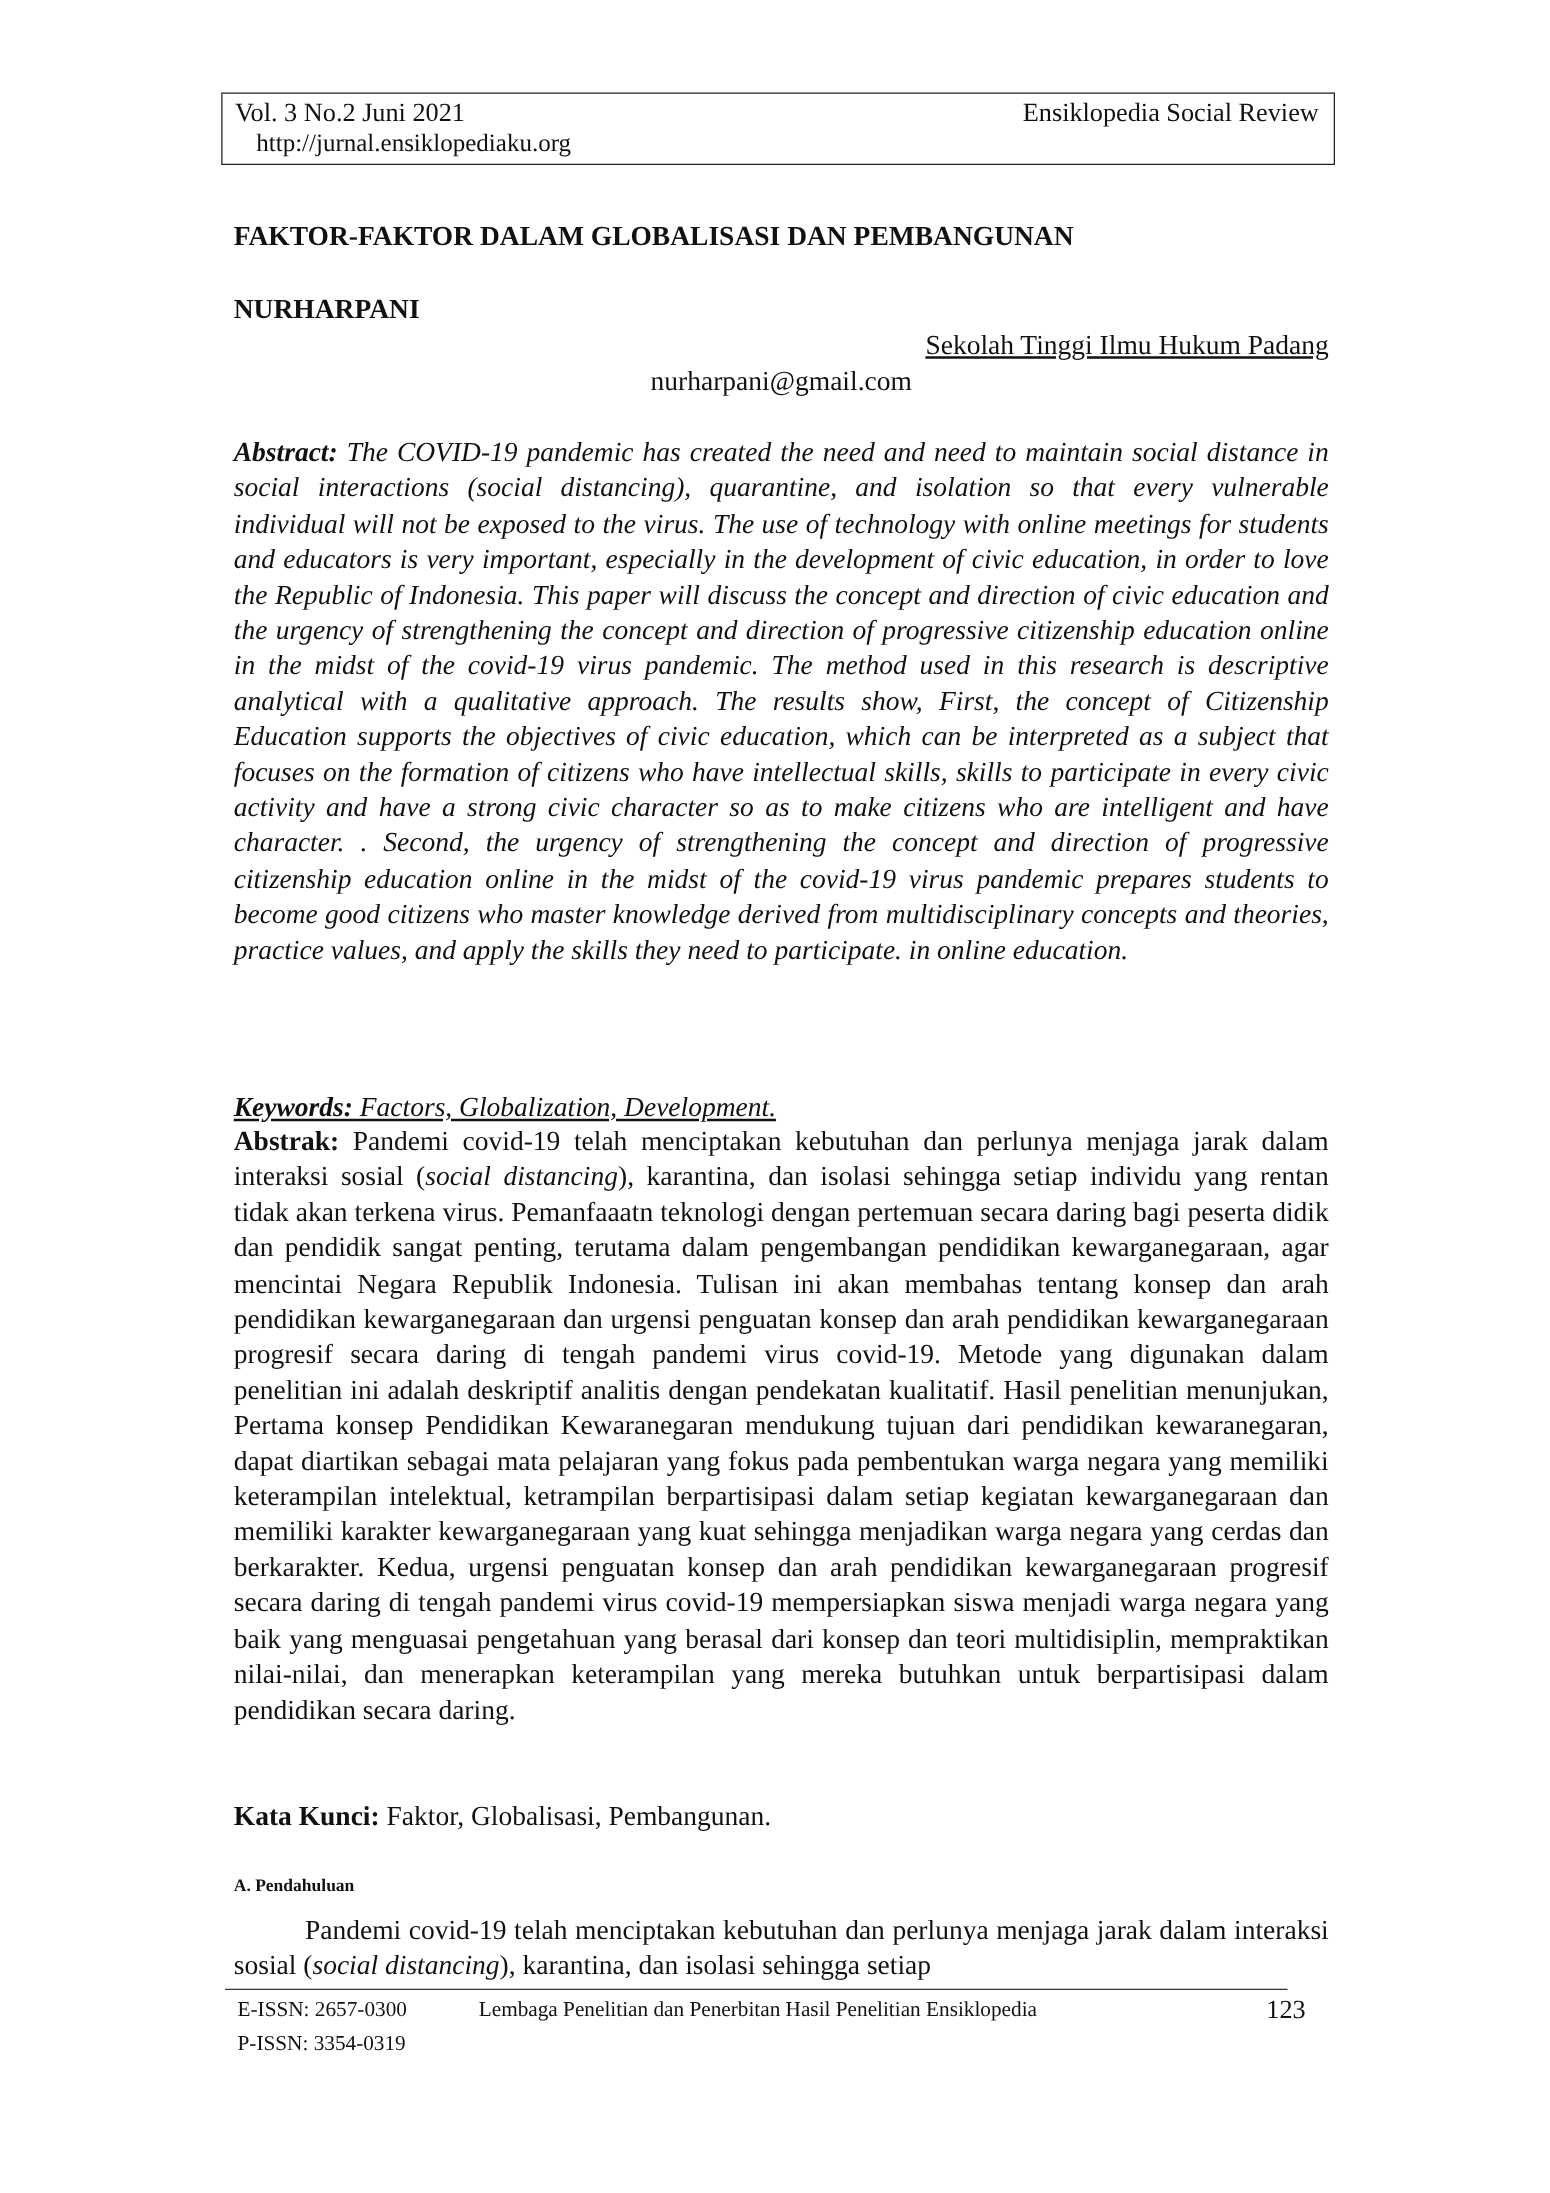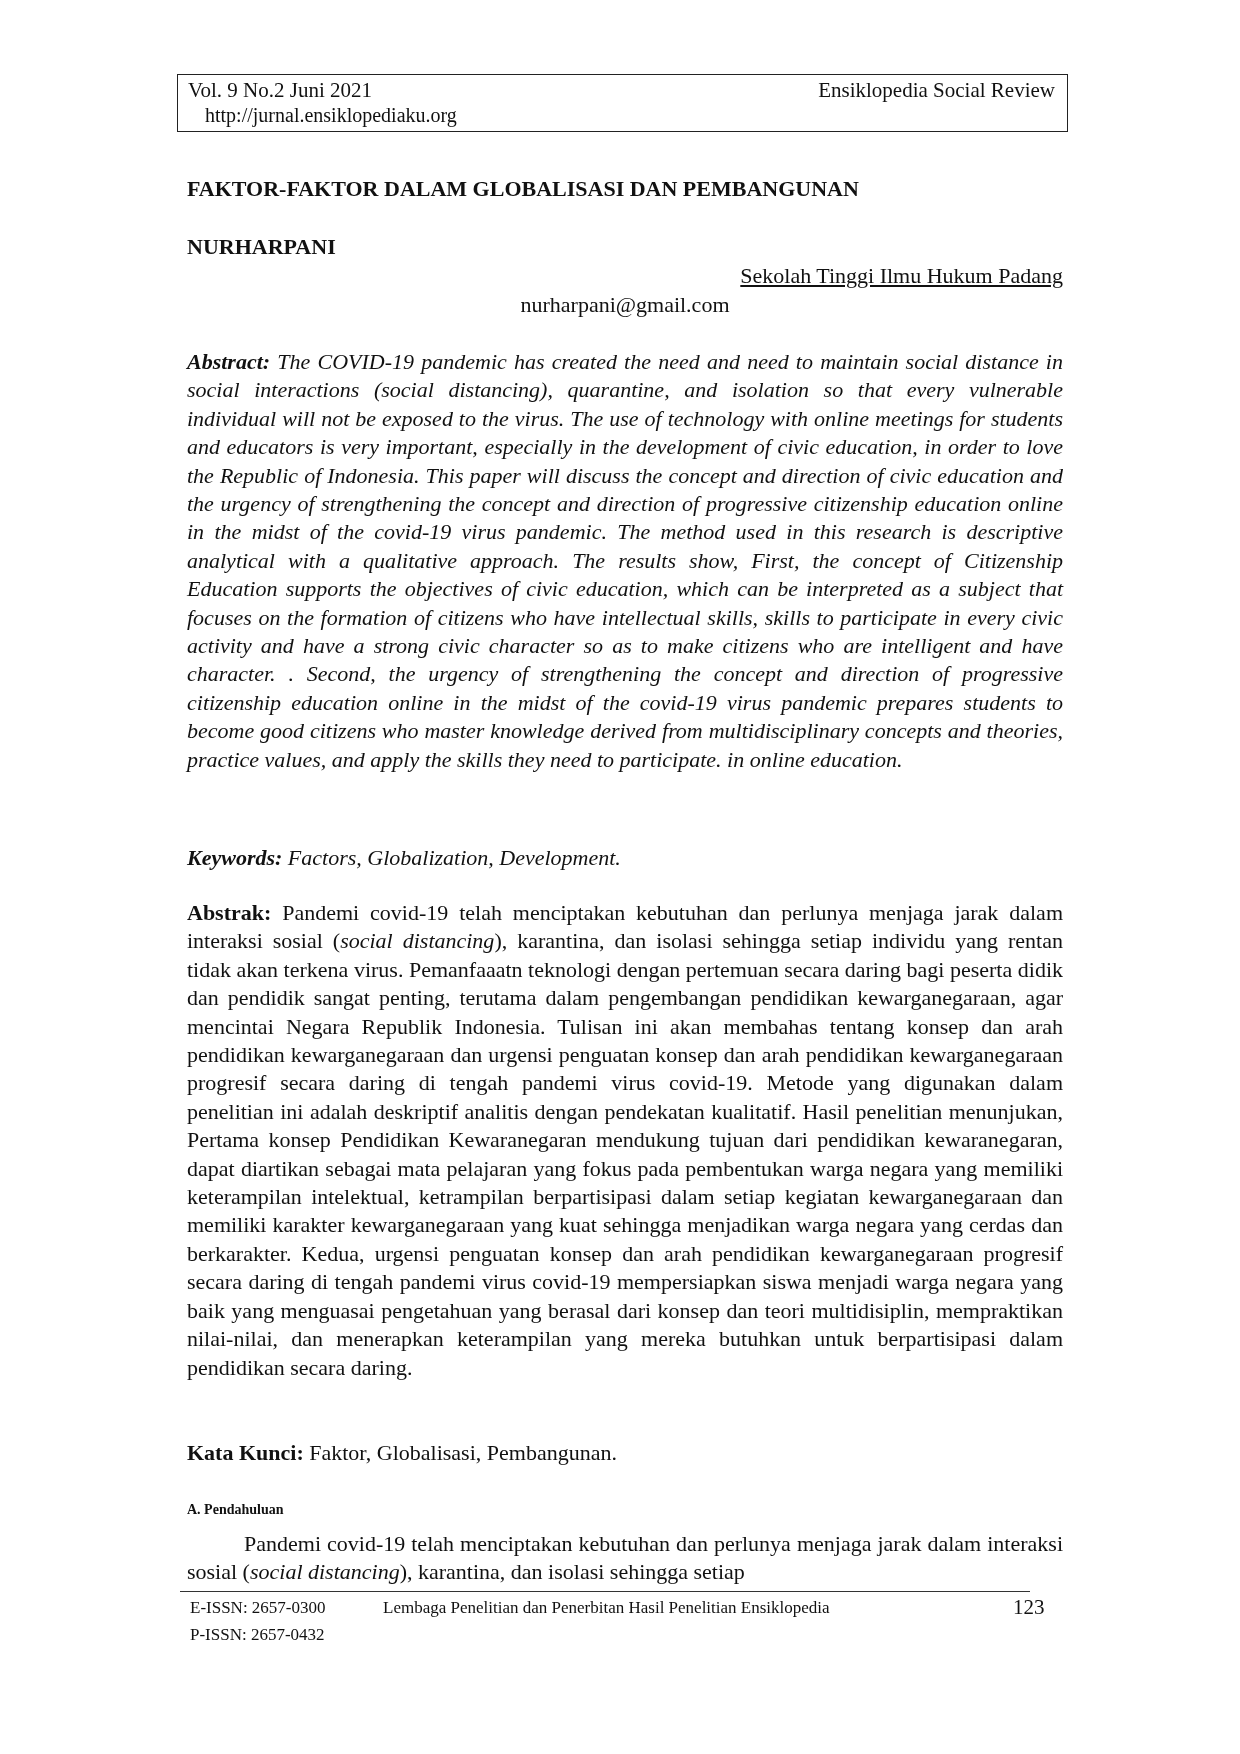--- a/index.html
+++ b/index.html
@@ -13,37 +13,37 @@
   .title { position: absolute; left: 187px; width: 876px; top: 176px; 
            font-weight: bold; font-size: 22px; }
   .author { position: absolute; left: 187px; width: 876px; top: 234px; text-align: left;
             font-weight: bold; font-size: 22px; }
   .affil { position: absolute; left: 187px; width: 876px; top: 263px; text-align: right; font-size: 22px; text-decoration: underline; }
   .email { position: absolute; left: 187px; width: 876px; top: 292px; text-align: center; font-size: 22px; }
   .para { position: absolute; left: 187px; width: 876px; font-size: 22px; line-height: 28.4px;
           text-align: justify; }
   .abstract-en { top: 348px; font-style: italic; }
   .abstract-en b { font-style: italic; }
-  .keywords { top: 844px; font-style: italic; }
+  .keywords { top: 872px; font-style: italic; text-decoration: underline; }
   .abstract-id { top: 899px; }
   .katakunci { top: 1439px; }
   .section-head { position: absolute; left: 187px; top: 1502px; font-size: 14px; font-weight: bold; }
   .intro { top: 1530px; text-indent: 57px; }
   .foot-rule { position: absolute; left: 180px; top: 1591px; width: 850px; height: 0;
                border-top: 1.5px solid #333; }
   .foot-eissn { position: absolute; left: 190px; top: 1598px; font-size: 17px; }
   .foot-pissn { position: absolute; left: 190px; top: 1625px; font-size: 17px; }
   .foot-lembaga { position: absolute; left: 383px; top: 1598px; font-size: 17px; }
   .foot-page { position: absolute; left: 1013px; top: 1595px; font-size: 21px; }
 </style>
 </head>
 <body>
 
 <div class="hdr-box">
-  <span class="l1">Vol. 9 No.2 Juni 2021</span>
+  <span class="l1">Vol. 3 No.2 Juni 2021</span>
   <span class="l2">http://jurnal.ensiklopediaku.org</span>
   <span class="r1">Ensiklopedia Social Review</span>
 </div>
 
 <div class="title">FAKTOR-FAKTOR DALAM GLOBALISASI DAN PEMBANGUNAN</div>
 <div class="author">NURHARPANI</div>
 <div class="affil">Sekolah Tinggi Ilmu Hukum Padang</div>
 <div class="email">nurharpani@gmail.com</div>
 
 <div class="para abstract-en"><b>Abstract:</b><span> The COVID-19 pandemic has created the need and need to maintain social distance in social interactions (social distancing), quarantine, and isolation so that every vulnerable individual will not be exposed to the virus. The use of technology with online meetings for students and educators is very important, especially in the development of civic education, in order to love the Republic of Indonesia. This paper will discuss the concept and direction of civic education and the urgency of strengthening the concept and direction of progressive citizenship education online in the midst of the covid-19 virus pandemic. The method used in this research is descriptive analytical with a qualitative approach. The results show, First, the concept of Citizenship Education supports the objectives of civic education, which can be interpreted as a subject that focuses on the formation of citizens who have intellectual skills, skills to participate in every civic activity and have a strong civic character so as to make citizens who are intelligent and have character. . Second, the urgency of strengthening the concept and direction of progressive citizenship education online in the midst of the covid-19 virus pandemic prepares students to become good citizens who master knowledge derived from multidisciplinary concepts and theories, practice values, and apply the skills they need to participate. in online education.</span></div>
@@ -53,15 +53,15 @@
 <div class="para abstract-id"><b>Abstrak:</b><span> Pandemi covid-19 telah menciptakan kebutuhan dan perlunya menjaga jarak dalam interaksi sosial (</span><i>social distancing</i><span>), karantina, dan isolasi sehingga setiap individu yang rentan tidak akan terkena virus. Pemanfaaatn teknologi dengan pertemuan secara daring bagi peserta didik dan pendidik sangat penting, terutama dalam pengembangan pendidikan kewarganegaraan, agar mencintai Negara Republik Indonesia. Tulisan ini akan membahas tentang konsep dan arah pendidikan kewarganegaraan dan urgensi penguatan konsep dan arah pendidikan kewarganegaraan progresif secara daring di tengah pandemi virus covid-19. Metode yang digunakan dalam penelitian ini adalah deskriptif analitis dengan pendekatan kualitatif. Hasil penelitian menunjukan, Pertama konsep Pendidikan Kewaranegaran mendukung tujuan dari pendidikan kewaranegaran, dapat diartikan sebagai mata pelajaran yang fokus pada pembentukan warga negara yang memiliki keterampilan intelektual, ketrampilan berpartisipasi dalam setiap kegiatan kewarganegaraan dan memiliki karakter kewarganegaraan yang kuat sehingga menjadikan warga negara yang cerdas dan berkarakter. Kedua, urgensi penguatan konsep dan arah pendidikan kewarganegaraan progresif secara daring di tengah pandemi virus covid-19 mempersiapkan siswa menjadi warga negara yang baik yang menguasai pengetahuan yang berasal dari konsep dan teori multidisiplin, mempraktikan nilai-nilai, dan menerapkan keterampilan yang mereka butuhkan untuk berpartisipasi dalam pendidikan secara daring.</span></div>
 
 <div class="para katakunci"><b>Kata Kunci:</b><span> Faktor, Globalisasi, Pembangunan.</span></div>
 
 <div class="section-head">A. Pendahuluan</div>
 
 <div class="para intro"><span>Pandemi covid-19 telah menciptakan kebutuhan dan perlunya menjaga jarak dalam interaksi sosial (</span><i>social distancing</i><span>), karantina, dan isolasi sehingga setiap</span></div>
 
 <div class="foot-rule"></div>
 <div class="foot-eissn">E-ISSN: 2657-0300</div>
-<div class="foot-pissn">P-ISSN: 2657-0432</div>
+<div class="foot-pissn">P-ISSN: 3354-0319</div>
 <div class="foot-lembaga">Lembaga Penelitian dan Penerbitan Hasil Penelitian Ensiklopedia</div>
 <div class="foot-page">123</div>
 
 </body></html>

